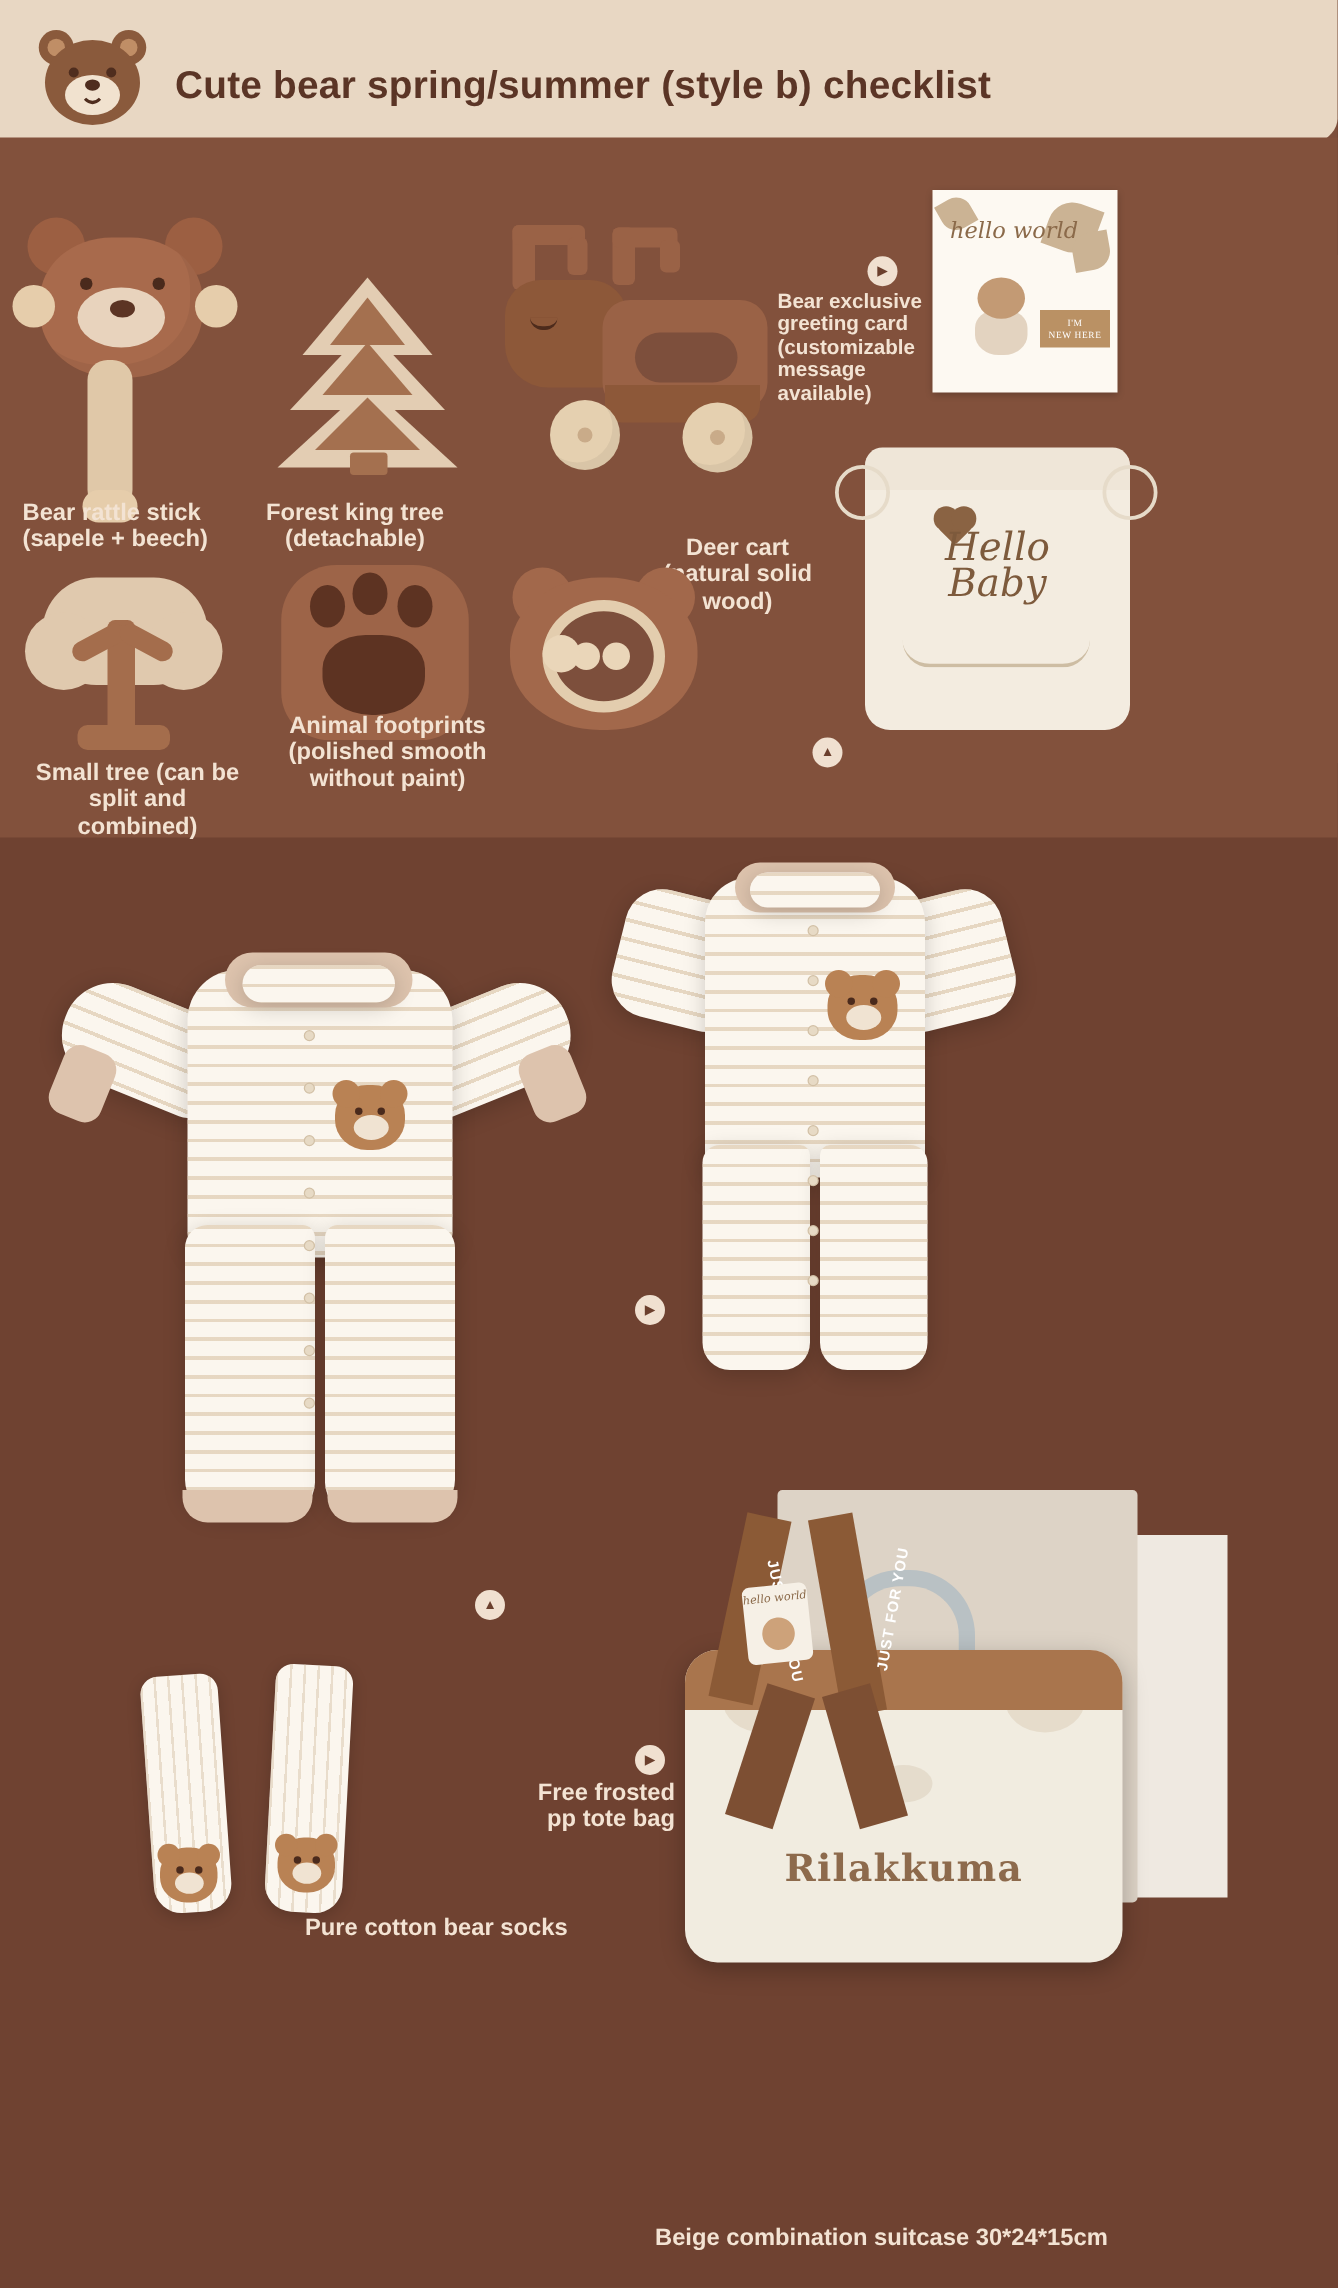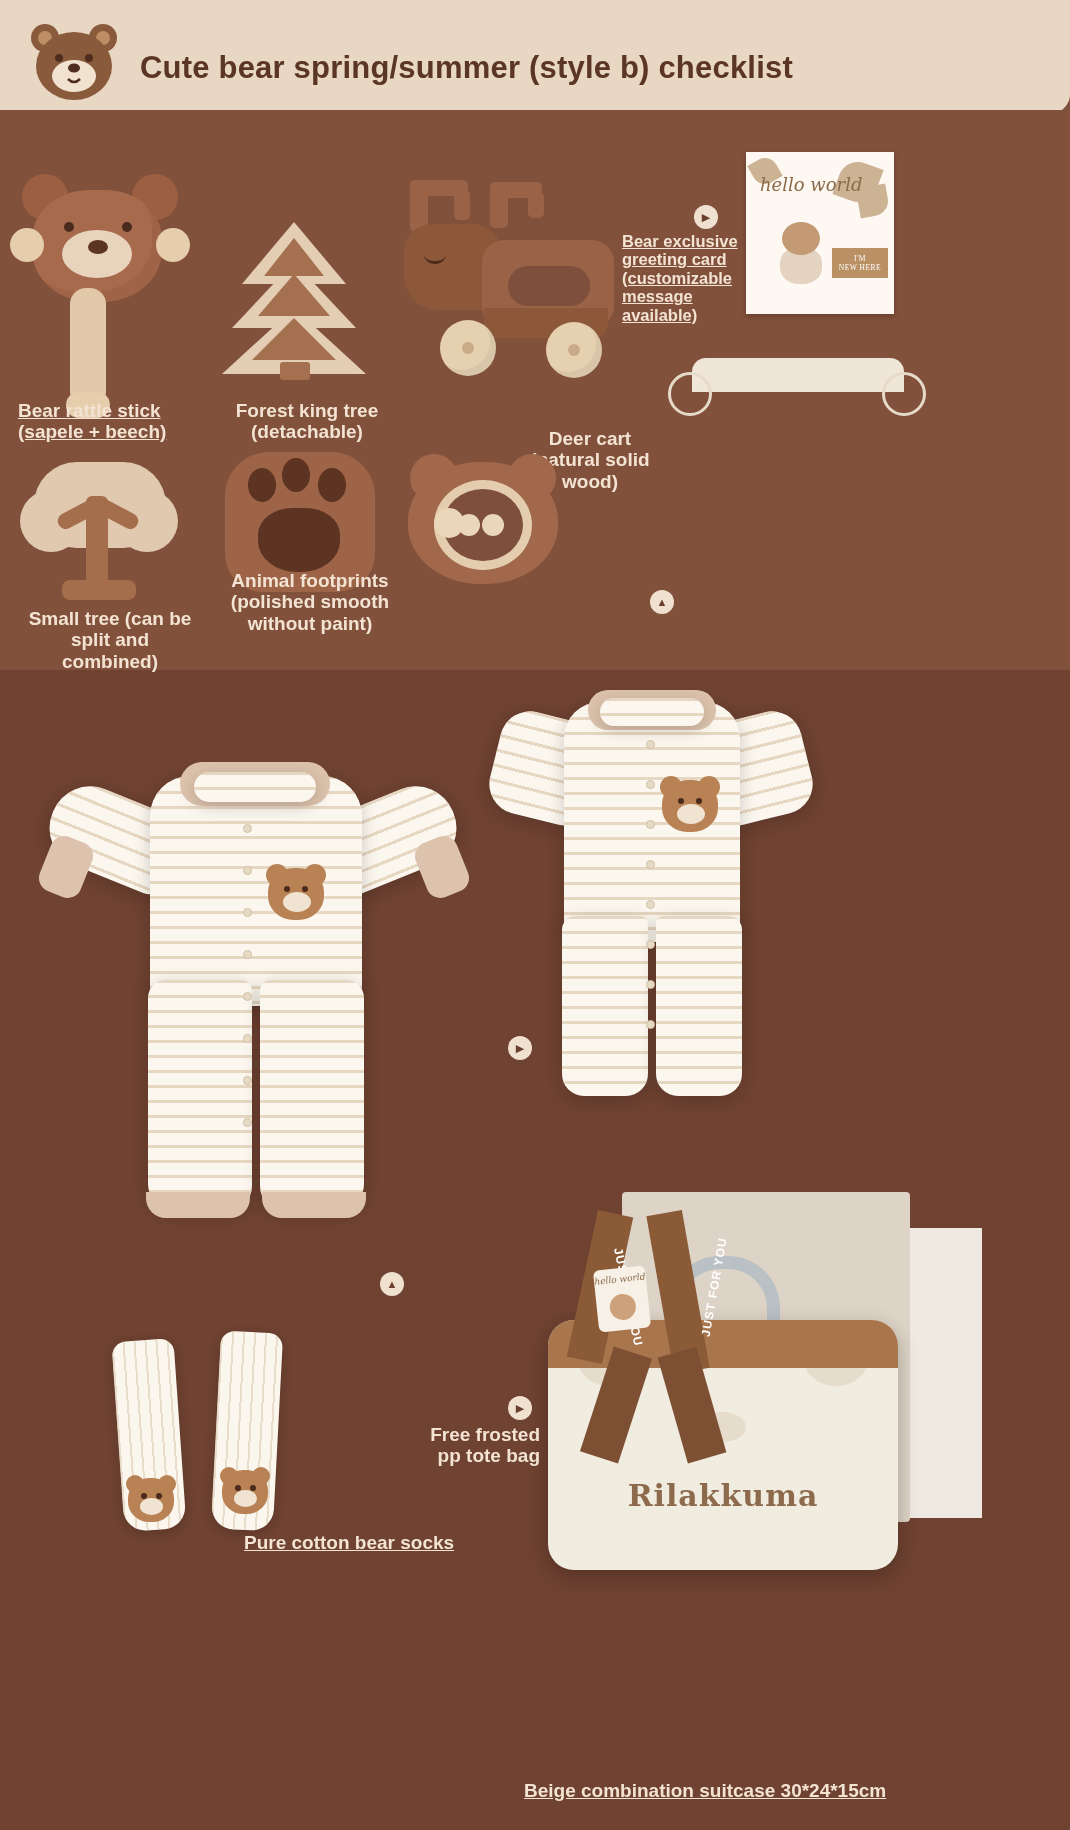--- a/index.html
+++ b/index.html
@@ -40,21 +40,21 @@
   .label {
     position: absolute;
     color: #f3e3d3;
     font-size: 16.5px;
     font-weight: bold;
     line-height: 1.12;
     text-align: center;
     white-space: pre-line;
   }
   .label.big { font-size: 19px; }
-  .label.left { text-align: left; text-decoration: underline; }
+  .label.left { text-align: left; }
   .label.right { text-align: right; }
 
   .arrow {
     position: absolute;
     width: 24px; height: 24px; border-radius: 50%;
     background: #f0e0d0;
     display: flex; align-items: center; justify-content: center;
   }
   .arrow span { font-size: 11px; color: #6b3f2d; line-height: 1; }
 
@@ -368,21 +368,21 @@
 
   <div class="obj" style="left:222px; top:222px; width:145px; height:165px;">
     <div class="fir" style="left:20px; top:0px;"></div>
     <div class="fir" style="left:10px; top:40px; border-left-width:62px; border-right-width:62px; border-bottom-width:66px;"></div>
     <div class="fir" style="left:0px; top:86px; border-left-width:72px; border-right-width:72px; border-bottom-width:66px;"></div>
     <div class="fir-in" style="left:42px; top:16px;"></div>
     <div class="fir-in" style="left:36px; top:52px; border-left-width:36px; border-right-width:36px; border-bottom-width:42px;"></div>
     <div class="fir-in" style="left:30px; top:96px; border-left-width:42px; border-right-width:42px; border-bottom-width:42px;"></div>
     <div style="position:absolute; left:58px; top:140px; width:30px; height:18px; background:#a4704f; border-radius:3px;"></div>
   </div>
-  <div class="label big" style="left:217px; top:400px; width:180px;">Forest king tree
+  <div class="label big" style="left:194px; top:400px; width:180px;">Forest king tree
 (detachable)</div>
 
   <div class="obj" style="left:398px; top:180px; width:230px; height:215px;">
 
     <div class="deer-body" style="left:12px; top:0px; width:18px; height:52px; border-radius:5px;"></div>
     <div class="deer-body" style="left:12px; top:0px; width:58px; height:16px; border-radius:5px;"></div>
     <div class="deer-body" style="left:56px; top:10px; width:16px; height:30px; border-radius:5px;"></div>
     <div class="deer-body" style="left:92px; top:2px; width:18px; height:46px; border-radius:5px;"></div>
     <div class="deer-body" style="left:92px; top:2px; width:52px; height:16px; border-radius:5px;"></div>
     <div class="deer-body" style="left:130px; top:12px; width:16px; height:26px; border-radius:5px;"></div>
@@ -453,20 +453,29 @@
   </div>
   <div class="arrow" style="left:694px; top:205px;">
       <span>▶</span>
     </div>
   <div class="label left" style="left:622px; top:232px; width:140px;">Bear exclusive
 greeting card
 (customizable
 message
 available)</div>
 
+  <div class="bag">
+    <div class="bag-heart"></div>
+    <div class="bag-text">
+      <div>Hello</div>
+      <div>Baby</div>
+    </div>
+    <div style="position:absolute; left:30px; top:150px; width:150px; height:22px;
+                border-bottom:3px solid #cdbda3; border-radius:0 0 60px 60px;"></div>
+  </div>
   <div class="bag-top"></div>
   <div class="bag-string" style="left:668px; top:372px; width:44px; height:44px;"></div>
   <div class="bag-string" style="left:882px; top:372px; width:44px; height:44px;"></div>
   <div class="arrow" style="left:650px; top:590px;">
       <span>▲</span>
     </div>
 
   <div class="romper" style="left:40px; top:740px; width:430px; height:510px;">
 
     <div class="r-body" style="left:8px; top:56px; width:132px; height:82px; border-radius:40px 18px 18px 40px; transform:rotate(22deg);">

